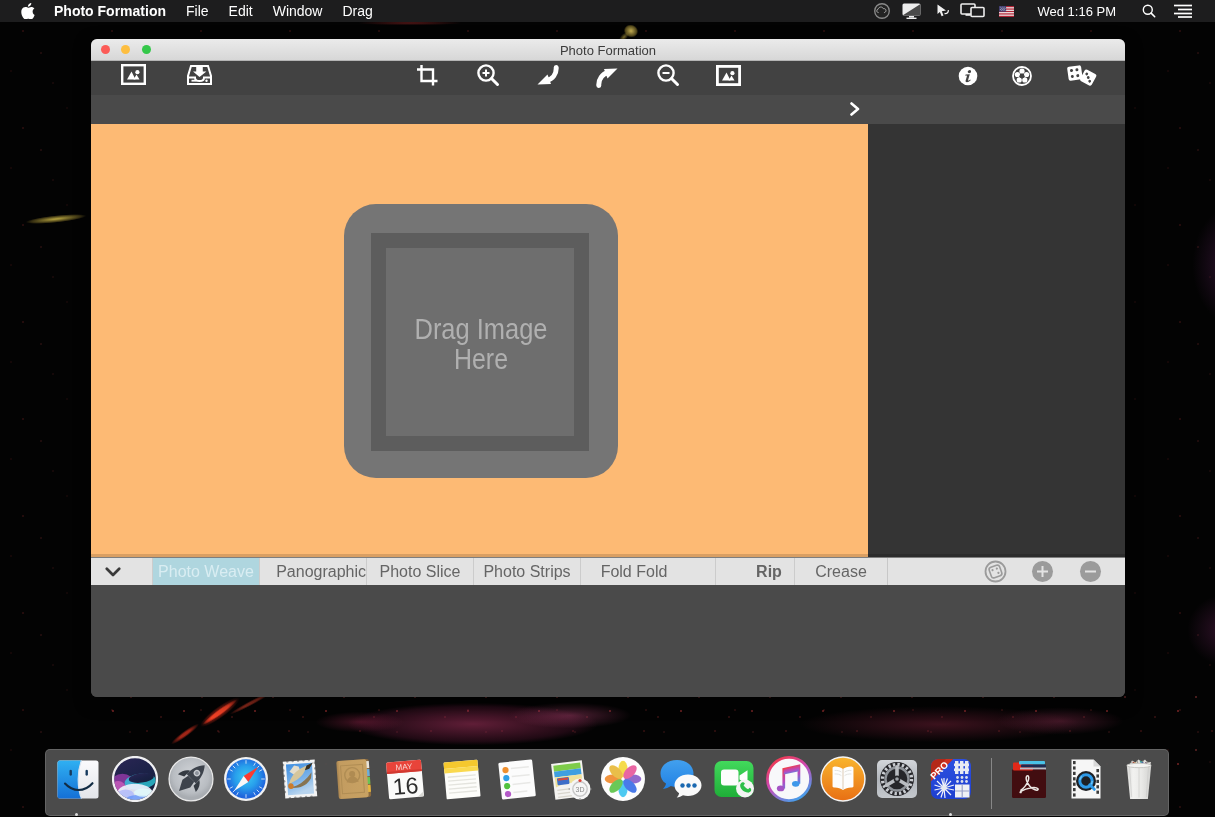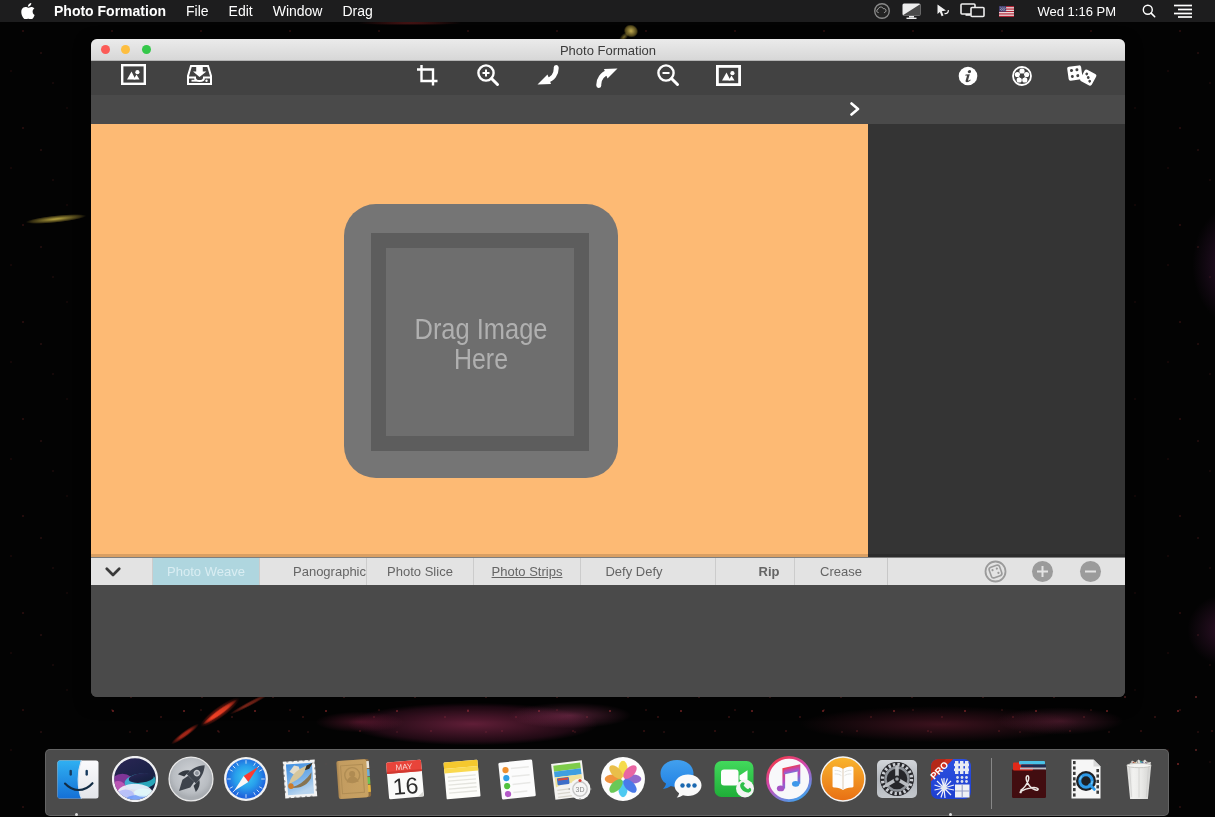--- a/index.html
+++ b/index.html
@@ -26,21 +26,21 @@
   #content::after { content:""; position:absolute; left:0; bottom:0; width:100%; height:3px; background:rgba(0,0,0,0.14); }
   #rightpanel { position:absolute; right:0; top:0; width:257px; height:433px; background:#343434; }
   #tabbar { height:28px; background:#e3e3e3; position:relative; border-top:1px solid #7e7e7e; }
   #winbottom { height:112px; background:#4a4a4a; }
 
   
   #ph-outer { position:absolute; left:253px; top:80px; width:274px; height:274px; background:#757575; border-radius:32px; }
   #ph-frame { position:absolute; left:27px; top:29px; width:218px; height:218px; background:#6e6e6e; border:15px solid #5d5d5d; }
 
   
-  .tab { position:absolute; top:0; height:27px; line-height:28px; text-align:center; font-size:13px; color:#656565; border-left:1px solid #cccccc; transform:translateZ(0); }
+  .tab { position:absolute; top:0; height:27px; line-height:28px; text-align:center; font-size:16px; color:#656565; border-left:1px solid #cccccc; transform:translateZ(0); }
   .tabsel { background:#afd6df; color:#d9edf2; }
 
   
   #dock { position:absolute; left:45px; top:749px; width:1124px; height:67px; background:rgba(77,77,77,0.97); border:1px solid rgba(125,125,125,0.5); border-radius:5px; z-index:20; }
 </style>
 </head>
 <body>
 <div id="desktop">
 
   <div class="abs" style="left:0;top:0;width:1215px;height:817px;background-image:radial-gradient(1.5px 1.5px at 23px 31px, rgba(200,55,55,0.3), transparent 100%),radial-gradient(1px 1px at 67px 11px, rgba(190,55,55,0.26), transparent 100%),radial-gradient(1.5px 1.5px at 41px 53px, rgba(210,70,70,0.24), transparent 100%),radial-gradient(1px 1px at 11px 71px, rgba(190,45,45,0.3), transparent 100%),radial-gradient(1.2px 1.2px at 53px 83px, rgba(200,60,60,0.22), transparent 100%);background-size:89px 97px;"></div>
@@ -251,22 +251,22 @@
         </svg>
     </div>
   </div>
   <div id="tabbar">
     <svg style="position:absolute;left:14px;top:9px" width="16" height="10" viewBox="0 0 16 10">
         <path d="M1.8 1.8 L8 8 14.2 1.8" fill="none" stroke="#3a3a3a" stroke-width="2.7" stroke-linecap="round" stroke-linejoin="round"></path>
       </svg>
     <div class="tab tabsel" style="left:61px;width:107px;">Photo Weave</div>
     <div class="tab" style="left:168px;width:107px;text-align:right;">Panographic</div>
     <div class="tab" style="left:275px;width:107px;">Photo Slice</div>
-    <div class="tab" style="left:382px;width:107px;text-decoration:underline;">Photo Strips</div>
-    <div class="tab" style="left:489px;width:107px;">Defy Defy</div>
+    <div class="tab" style="left:382px;width:107px;">Photo Strips</div>
+    <div class="tab" style="left:489px;width:107px;">Fold Fold</div>
     <div class="tab" style="left:624px;width:107px;font-weight:bold;">Rip</div>
     <div class="tab" style="left:703px;width:94px;border-right:1px solid #c8c8c8;">Crease</div>
 
     <svg style="position:absolute;left:893px;top:2px" width="23" height="23" viewBox="0 0 23 23">
         <circle cx="11.5" cy="11.5" r="10" fill="none" stroke="#9b9b9b" stroke-width="1.8"></circle>
         <g transform="rotate(-20 11.5 11.5)">
           <rect x="6" y="6" width="11" height="11" rx="2.5" fill="none" stroke="#9b9b9b" stroke-width="1.6"></rect>
           <circle cx="9.2" cy="9.2" r="1.1" fill="#9b9b9b"></circle>
           <circle cx="13.8" cy="13.8" r="1.1" fill="#9b9b9b"></circle>
           <circle cx="13.8" cy="9.2" r="1.1" fill="#9b9b9b"></circle>

